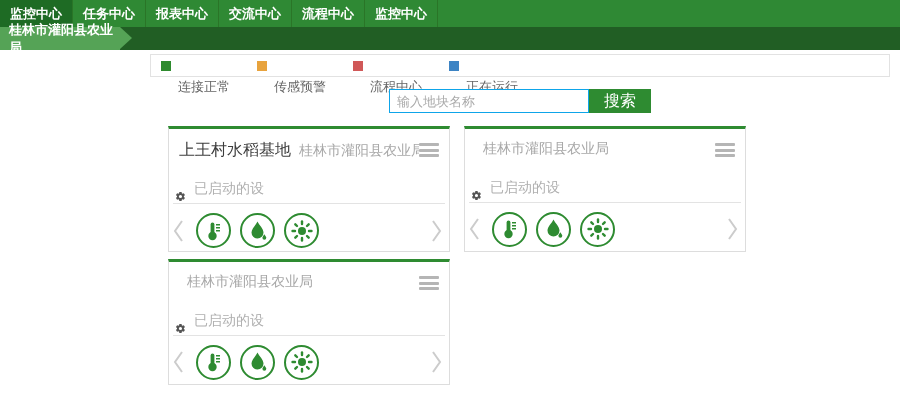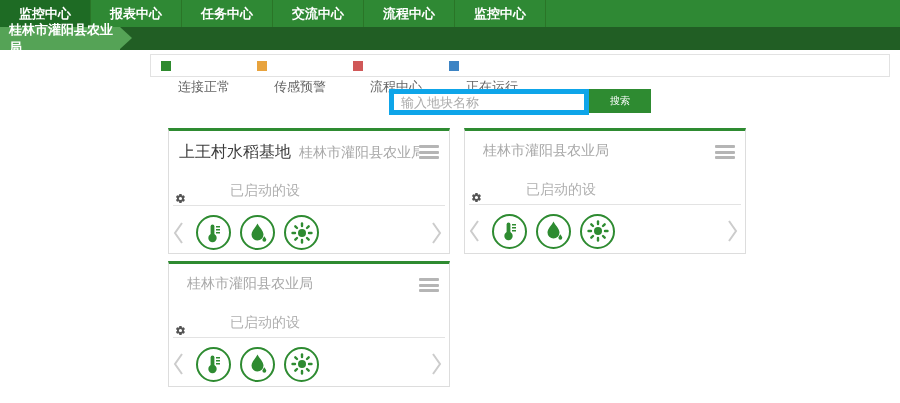--- a/index.html
+++ b/index.html
@@ -1,21 +1,21 @@
 <!DOCTYPE html>
 <html><head>
 <meta charset="utf-8">
 <style>
   * { margin:0; padding:0; box-sizing:border-box; }
   html,body { width:900px; height:403px; background:#fff; overflow:hidden;
     font-family:"Liberation Sans","DejaVu Sans",sans-serif; }
 
   
   .topnav { height:27px; background:#2f8934; display:flex; align-items:stretch; }
-  .topnav .nav-item { display:flex; align-items:center; padding:0 19px;
+  .topnav .nav-item { display:flex; align-items:center; padding:0 10px;
     color:#fff; font-size:13px; font-weight:bold; cursor:pointer;
     border-right:1px solid #2a7527; }
   .topnav .nav-item.active { background:#1e6b24; }
 
   
   .crumbbar { height:23px; background:#215e24; display:flex; align-items:stretch; }
   .crumb { position:relative; background:#55a356; color:#fff; font-size:13px;
     font-weight:bold; display:flex; align-items:center; padding:0 6px 0 9px;
     width:120px; }
   .crumb .arrow { position:absolute; right:-12px; top:0; width:0; height:0;
@@ -25,64 +25,64 @@
   
   .main { margin-left:150px; width:740px; padding-top:4px; }
 
   .legendbox { border:1px solid #e2e2e2; height:23px; display:flex;
     align-items:center; padding:0 10px; }
   .legend-item { display:flex; align-items:center; margin-right:27px; }
   .legend-swatch { width:10px; height:10px; margin-right:7px; }
   .legend-label { font-size:13px; color:#666;margin-top:42px; }
 
   .searchrow { margin:12px 0 13px; display:flex; justify-content:center; }
-  .search-input { width:200px; height:24px; border:5px solid #0ea5e9;
+  .search-input { width:200px; height:24px; border:1px solid #0ea5e9;
     padding:8px 7px; font-size:13px; color:#555; outline:none; }
   .search-input::placeholder { color:#aaa; }
   .search-btn { width:62px; height:24px; background:#2e8b31; color:#fff;
-    border:none; font-size:10px; cursor:pointer; }
+    border:none; font-size:16px; cursor:pointer; }
 
   .cards { display:flex; flex-wrap:wrap; padding-left:18px;
     column-gap:14px; row-gap:7px; }
   .card { width:282px; height:126px; background:#fff;
     border:1px solid #ddd; border-top:3px solid #2e8b31; }
 
   .card-head { display:flex; align-items:baseline; padding:11px 10px 0 10px; }
   .card-title { font-size:16px; color:#3c3c3c; }
   .card-org { font-size:14px; color:#a8a8a8; margin-left:8px; flex:1;
     white-space:nowrap; overflow:hidden; }
   .hamburger { align-self:flex-start; margin-top:3px; cursor:pointer; }
   .hamburger div { width:20px; height:3px; background:#b5b5b5;
     border-radius:1px; margin-bottom:2.5px; }
 
   .device-row { margin:13px 4px 0 4px; height:30px;
-    border-bottom:1px solid #e3e3e3; display:flex; align-items:flex-end;gap:36px; }
+    border-bottom:1px solid #e3e3e3; display:flex; align-items:flex-end; }
   .gear { margin:0 0 1px 2px; flex:none; }
   .device-label { font-size:14px; color:#b0b0b0; margin:0 0 5px 8px; }
 
   .icon-row { margin:9px 4px 0 4px; display:flex; align-items:center; }
   .chev { flex:none; display:flex; align-items:center; cursor:pointer; }
   .chev-right { margin-left:auto; margin-right:3px; }
   .dev-icons { display:flex; margin-left:12px; column-gap:9px; }
   .dev-icon { width:35px; height:35px; border:2px solid #2e8b31;
     border-radius:50%; display:flex; align-items:center; justify-content:center;
     cursor:pointer; background:#fff; }
 </style>
 </head>
 <body>
 
 <div class="topnav">
   <div class="nav-item active">
       <span>监控中心</span>
     </div>
   <div class="nav-item">
+      <span>任务中心</span>
+    </div>
+  <div class="nav-item">
       <span>报表中心</span>
-    </div>
-  <div class="nav-item">
-      <span>任务中心</span>
     </div>
   <div class="nav-item">
       <span>交流中心</span>
     </div>
   <div class="nav-item">
       <span>流程中心</span>
     </div>
   <div class="nav-item">
       <span>监控中心</span>
     </div>

